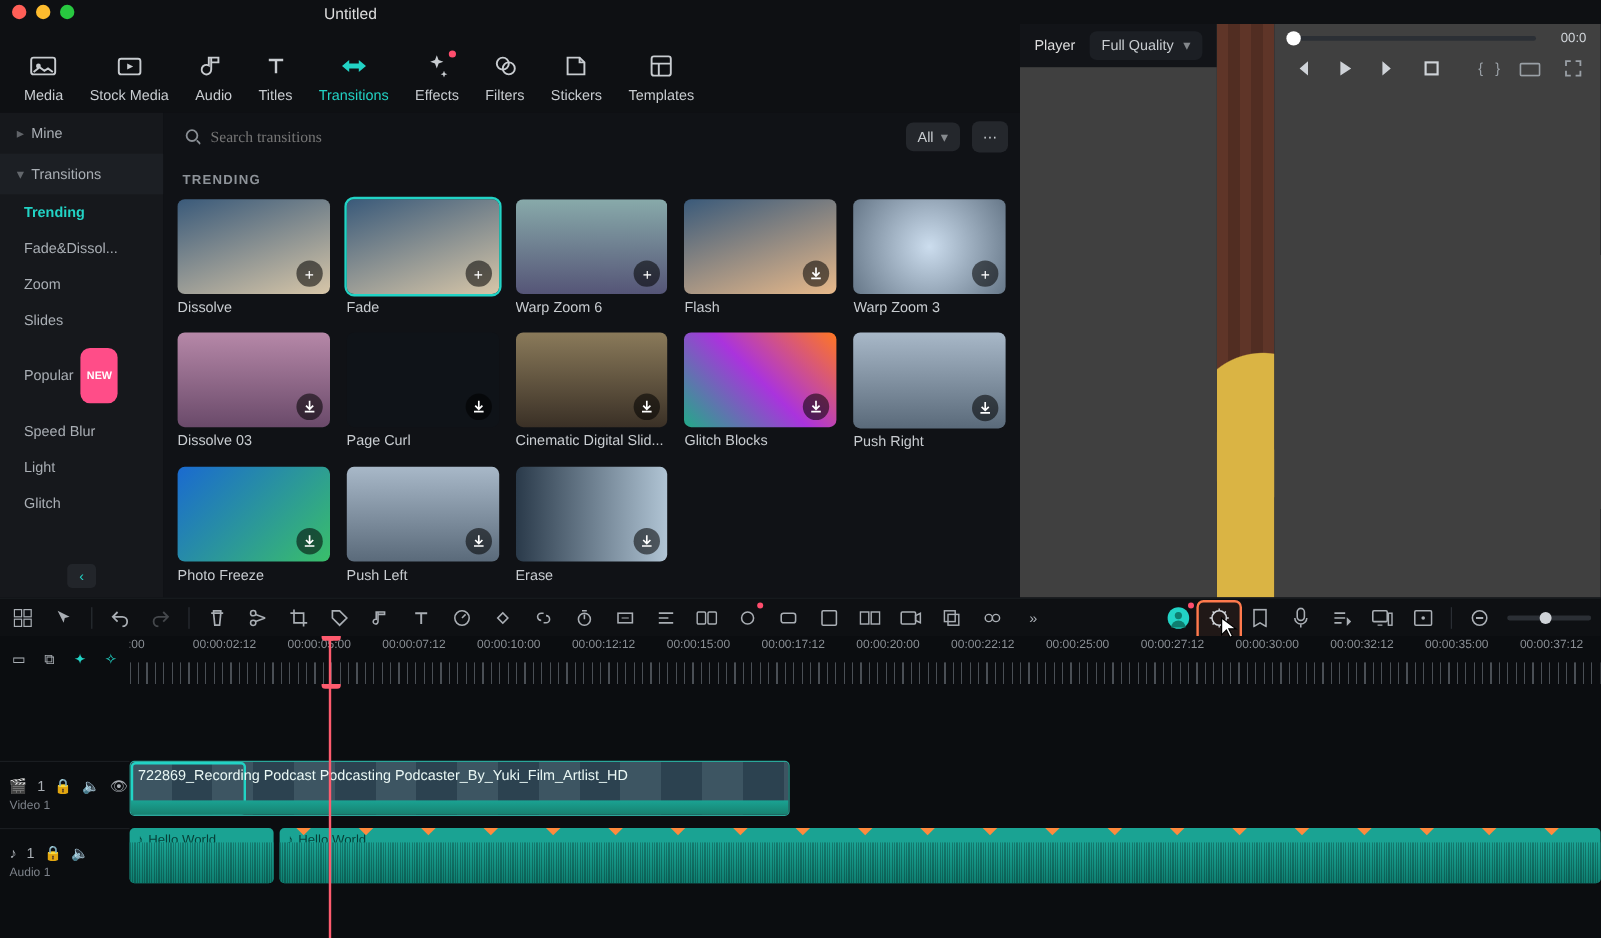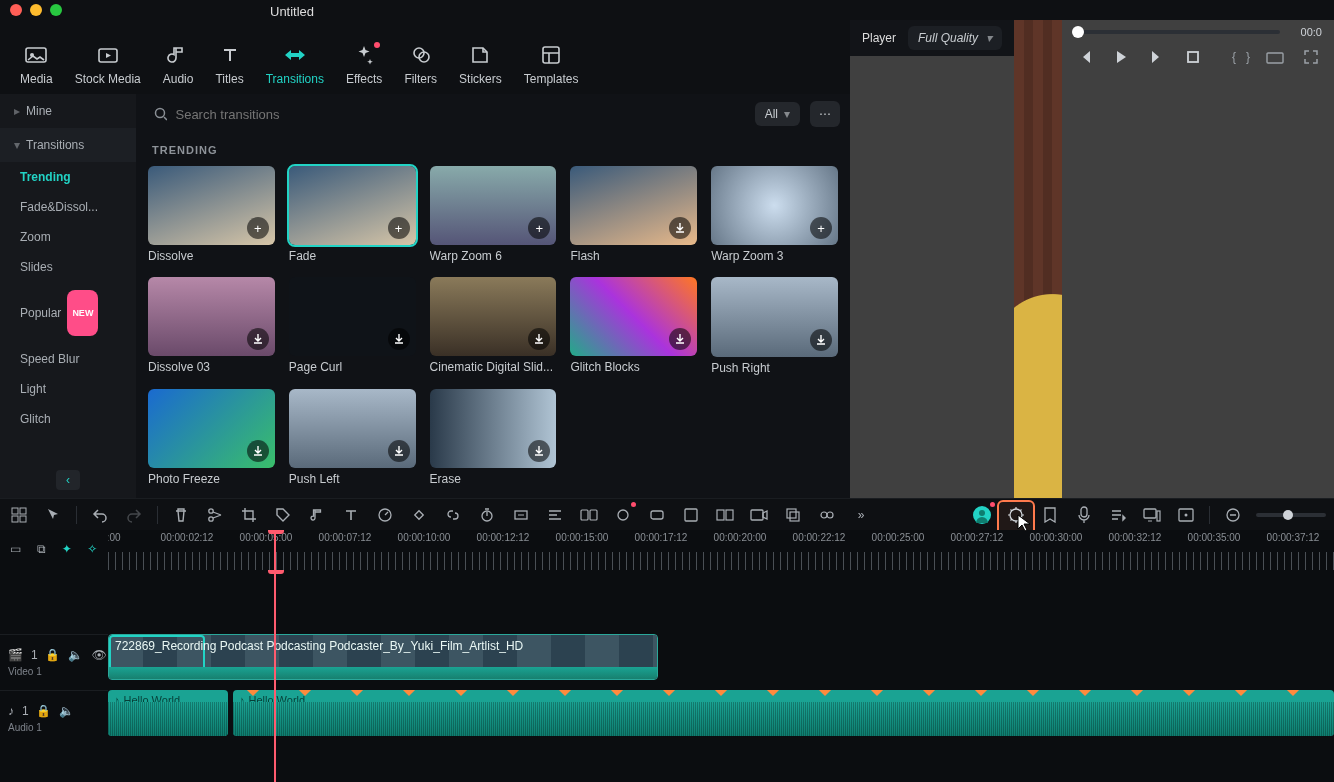--- a/index.html
+++ b/index.html
@@ -21,35 +21,35 @@
 .sidebar { width:136px; background:#16181c; display:flex; flex-direction:column; position:relative; }
 .sb-row { padding:10px 14px; color:#a9aeb4; cursor:pointer; display:flex; align-items:center; gap:6px; }
 .sb-row .chev { opacity:.5; }
 .sb-sub { padding:8px 20px; cursor:pointer; color:#a9aeb4; white-space:nowrap; overflow:hidden; text-overflow:ellipsis; display:flex; align-items:center; gap:6px;}
 .sb-sub.active { color:#22d3c5; font-weight:600; }
 .new-badge { background:#ff4d88; color:#fff; font-size:9px; padding:18px 5px; border-radius:8px; font-weight:700;}
 .sidebar-collapse { position:absolute; left:50%; bottom:8px; transform:translateX(-50%); background:#22252a; width:24px; height:20px; border-radius:4px; display:flex; align-items:center; justify-content:center; cursor:pointer; }
 .content { flex:1; display:flex; flex-direction:column; background:#101216; min-width:0; }
 .content-top { height:40px; display:flex; align-items:center; padding:0 10px; gap:10px; }
 .search { flex:1; display:flex; align-items:center; gap:8px; color:#6d7177; padding:6px 8px; border-radius:6px; }
-.search input { background:transparent; border:none; outline:none; color:#c8ccd0; font-size:13px; width:100%; }
+.search input { background:transparent; border:none; outline:none; color:#c8ccd0; font-size:13px; width:100%;font-family:Liberation Serif, serif; }
 .pill { background:#24272c; border-radius:6px; padding:5px 10px; display:flex; align-items:center; gap:6px; cursor:pointer; }
 .iconbtn { width:30px; height:26px; border-radius:6px; background:#24272c; display:flex; align-items:center; justify-content:center; cursor:pointer; }
 .grid-wrap { flex:1; overflow:hidden; padding:4px 12px; }
 .section-title { color:#8e9399; font-size:11px; letter-spacing:1px; font-weight:700; padding:6px 4px 10px; }
 .trans-grid { display:grid; grid-template-columns:repeat(5,1fr); gap:14px 14px; }
 .card { display:flex; flex-direction:column; gap:4px; }
 .thumb { width:100%; aspect-ratio:16/10; border-radius:6px; background:linear-gradient(135deg,#2a3644,#4a5a6a); position:relative; overflow:hidden; }
 .thumb.selected { outline:2px solid #22d3c5; outline-offset:0; }
 .corner { position:absolute; right:6px; bottom:6px; width:22px; height:22px; border-radius:50%; background:rgba(0,0,0,.55); display:flex; align-items:center; justify-content:center; font-size:13px; color:#fff;}
 .tlabel { color:#c8ccd0; font-size:12px; white-space:nowrap; overflow:hidden; text-overflow:ellipsis; }
 .right-pane { flex:1; display:flex; flex-direction:row; background:#404040; }
 .player-bar { height:36px; display:flex; align-items:center; gap:12px; padding:0 12px; background:#121418; }
 .player-label { color:#ddd; }
-.quality-pill { background:#1c1f24; padding:5px 10px; border-radius:6px; display:flex; align-items:flex-start; gap:8px; cursor:pointer;font-style:italic; }
+.quality-pill { background:#1c1f24; padding:5px 10px; border-radius:6px; display:flex; align-items:flex-start; gap:8px; cursor:pointer; }
 .preview { flex:1; background:#20262c; position:relative; overflow:hidden; }
 .preview .bg { position:absolute; inset:0; background:
  radial-gradient(circle at 80% 70%, #f2c84b 0 60px, transparent 61px),
  radial-gradient(circle at 4% 88%, #f2c84b 0 80px, transparent 81px),
  linear-gradient(90deg,#6a3b2c 0 20%, #5a3226 20% 40%, #6a3b2c 40% 60%, #5a3226 60% 80%, #6a3b2c 80% 100%);
  filter:brightness(.9);
 }
 .player-controls { height:62px; display:flex; flex-direction:column; padding:6px 12px; gap:8px; }
 .scrub { display:flex; align-items:center; gap:8px; }
 .scrub-track { flex:1; height:4px; background:#2b2f35; border-radius:2px; position:relative; }

